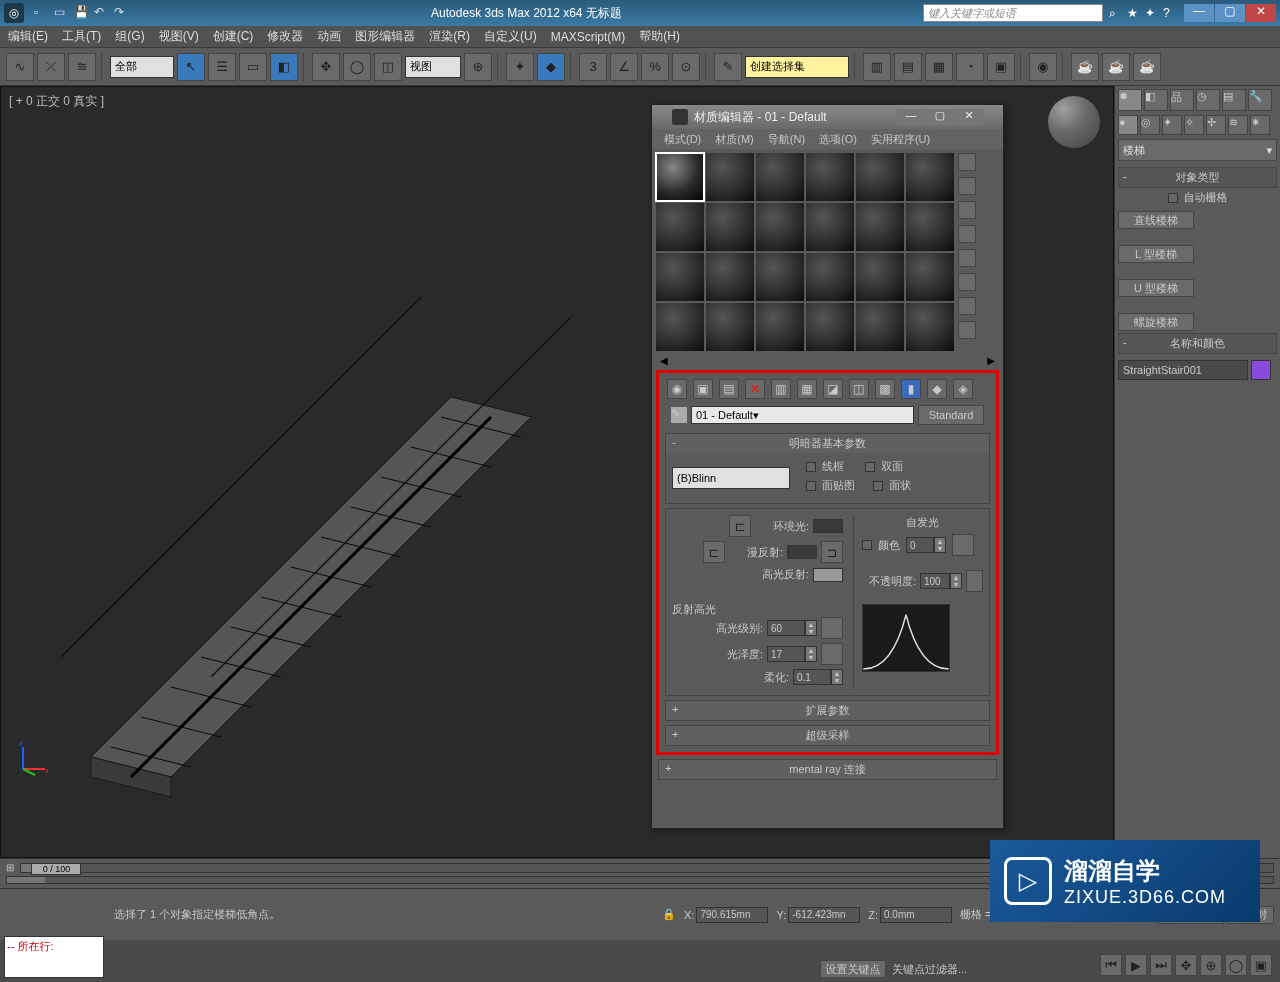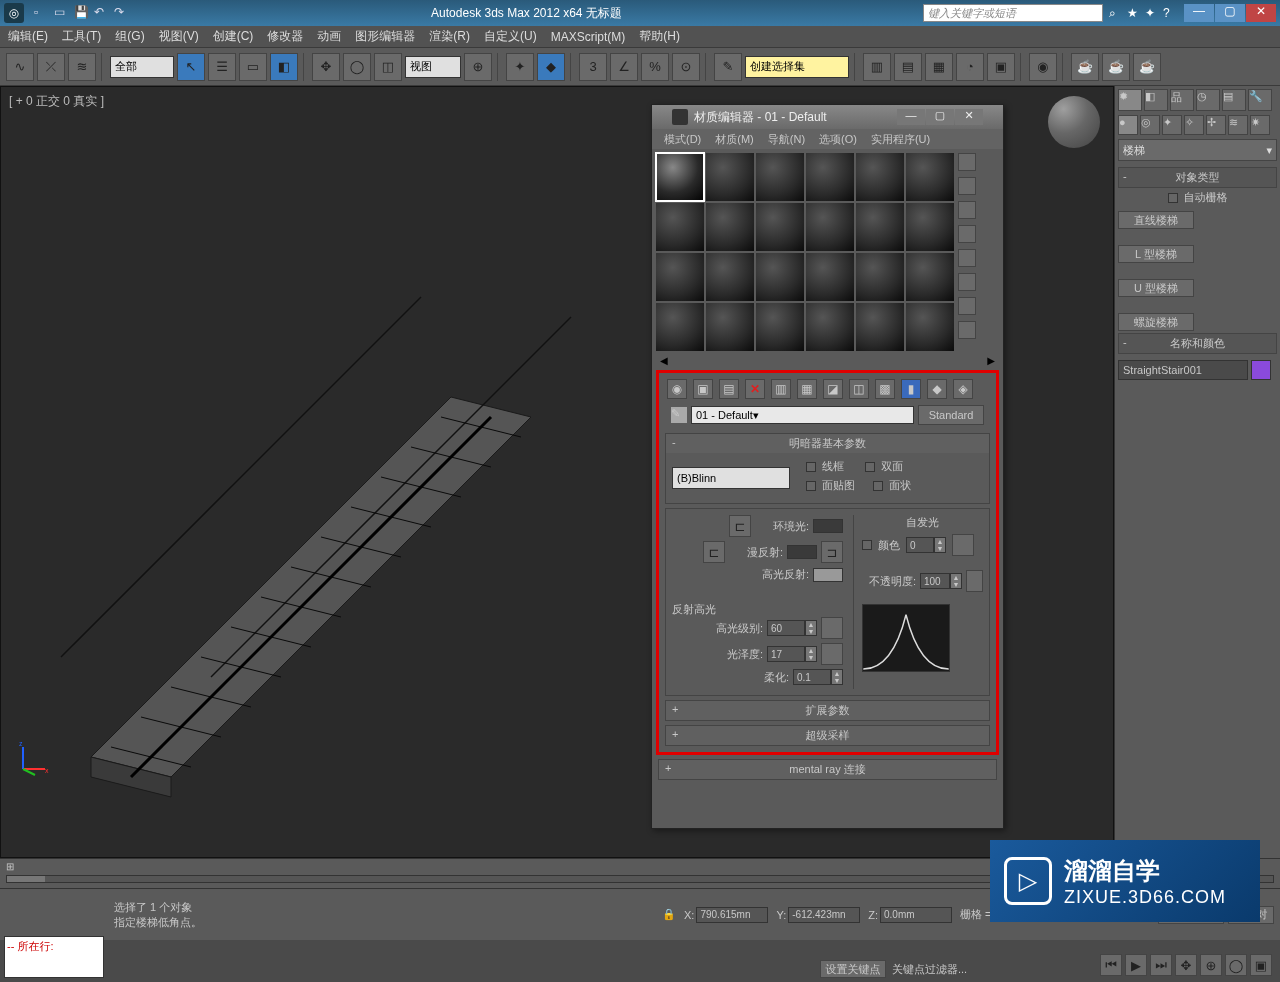--- a/index.html
+++ b/index.html
@@ -433,27 +433,30 @@
       </div>
   </div>
   <div class="rollout" style="margin:4px 6px">
       <div class="rollhdr plus">mental ray 连接</div>
     </div>
 </div>
 
 <div class="timebar">
   <div style="display:flex;gap:6px;align-items:center;font-size:10px">
     <span>⊞</span>
+    <div class="timetrack" style="flex:1">
+      <div class="timehandle">0 / 100</div>
+    </div>
   </div>
   <div class="timetrack" style="margin-top:3px;height:8px"></div>
 </div>
 
 <div class="statusbar">
   <div style="width:100px"></div>
-  <div style="display:flex;flex-direction:column;gap:0;flex:1">
+  <div style="display:flex;flex-direction:row;gap:0;flex:1">
     <span>选择了 1 个对象</span>
     <span class="prompt">指定楼梯低角点。</span>
   </div>
   <span>🔒</span>
   <div class="readout">X:<span class="val">790.615mn</span></div>
   <div class="readout">Y:<span class="val">-612.423mn</span></div>
   <div class="readout">Z:<span class="val">0.0mm</span></div>
   <span>栅格 = 10.0mm</span>
   <span style="margin-left:20px">📑</span>
   <span>添加时间标记</span>

